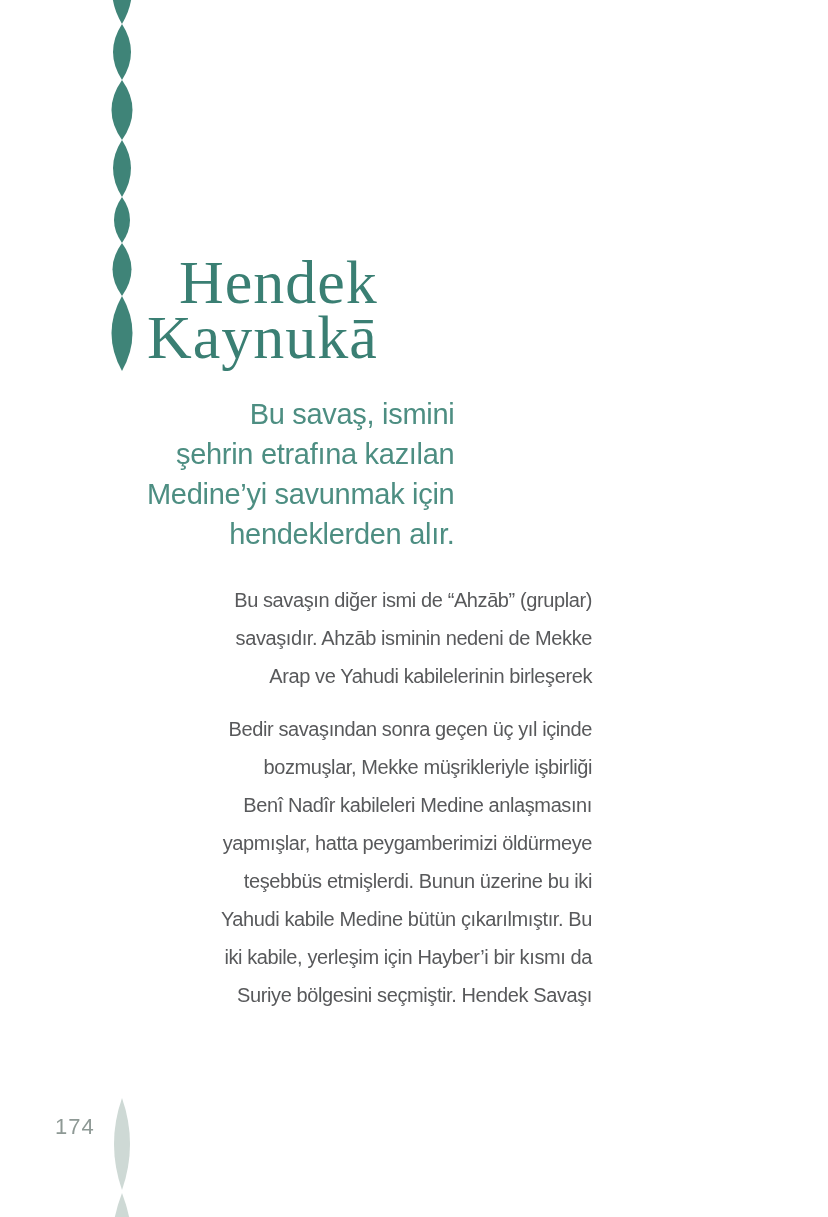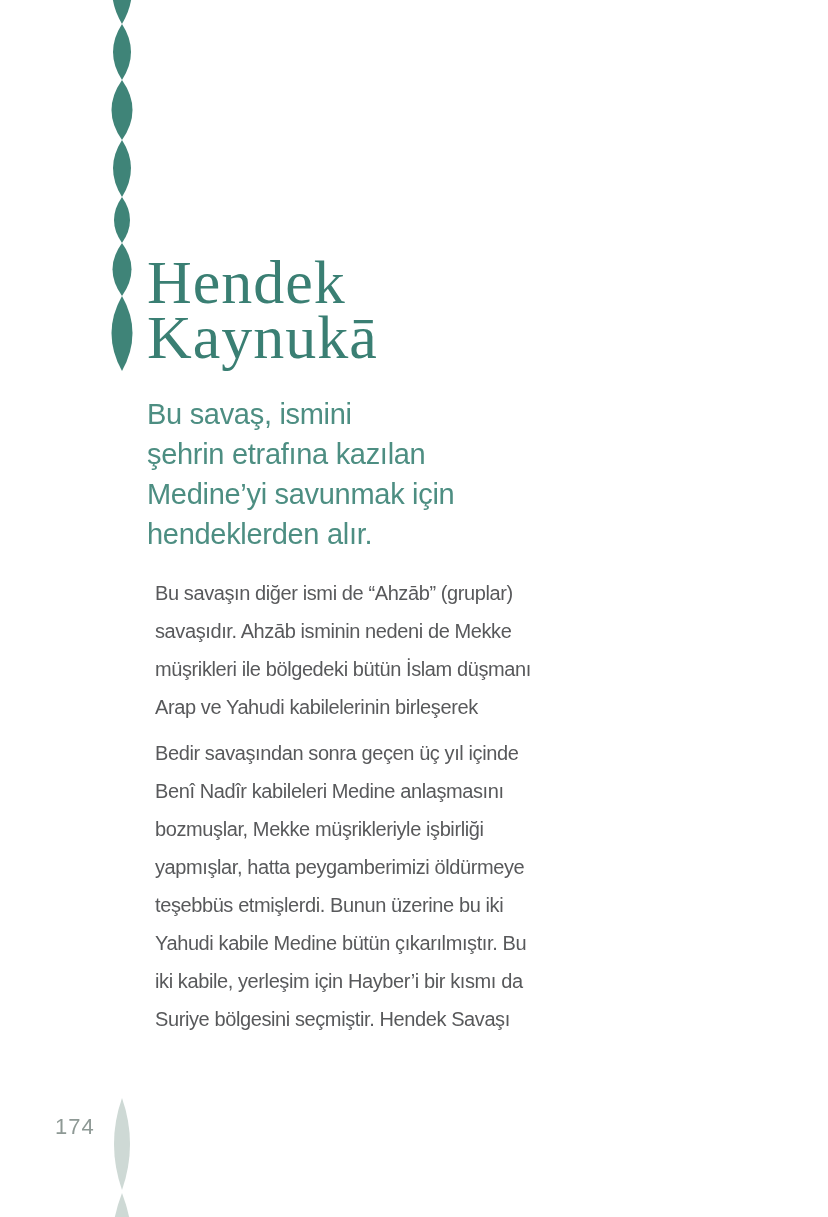--- a/index.html
+++ b/index.html
@@ -2,40 +2,41 @@
 <html><head>
 <meta charset="utf-8">
 <style>
   html,body{margin:0;padding:0;}
   .page{
     position:relative;
     width:828px;height:1217px;
     background:#ffffff;
     overflow:hidden;
     font-family:"Liberation Sans","DejaVu Sans",sans-serif;
+    text-align:right;
   }
   .ornament-top{position:absolute;left:100px;top:0;width:44px;height:380px;}
   .ornament-bottom{position:absolute;left:100px;top:1092px;width:44px;height:125px;}
   .title{
     position:absolute;left:147px;top:255px;
     font-family:"Liberation Serif","DejaVu Serif",serif;
     font-size:62px;line-height:55px;letter-spacing:1px;
     color:#3A7F73;font-weight:400;white-space:nowrap;
   }
   .subtitle{
     position:absolute;left:147px;top:394px;
     font-size:29px;line-height:40px;letter-spacing:-0.3px;
     color:#4D8E82;font-weight:400;white-space:nowrap;
   }
   .bodytext{
     position:absolute;left:147px;top:566px;width:460px;
     font-size:20px;line-height:38px;letter-spacing:-0.4px;
     color:#58595B;white-space:nowrap;
   }
-  .bodytext .para{margin:8px;padding:0;}
+  .bodytext .para{margin:15px;padding:0;}
   .page-number{
     position:absolute;left:55px;top:1110px;
     font-size:22px;line-height:34px;
     color:#8E9995;letter-spacing:1px;
   }
   .line{white-space:nowrap;}
 </style>
 </head>
 <body>
 
@@ -62,27 +63,26 @@
     <div class="line">Bu savaş, ismini</div>
     <div class="line">şehrin etrafına kazılan</div>
     <div class="line">Medine’yi savunmak için</div>
     <div class="line">hendeklerden alır.</div>
   </div>
 
   <div class="bodytext">
     <div class="para">
       <div class="line">Bu savaşın diğer ismi de “Ahzāb” (gruplar)</div>
       <div class="line">savaşıdır. Ahzāb isminin nedeni de Mekke</div>
-      <div class="line">müşrikleri ile bölgedeki bütün İslam düşmanı</div>
       <div class="line">Arap ve Yahudi kabilelerinin birleşerek</div>
     </div>
     <div class="para">
       <div class="line">Bedir savaşından sonra geçen üç yıl içinde</div>
+      <div class="line">bozmuşlar, Mekke müşrikleriyle işbirliği</div>
       <div class="line">Benî Nadîr kabileleri Medine anlaşmasını</div>
-      <div class="line">bozmuşlar, Mekke müşrikleriyle işbirliği</div>
       <div class="line">yapmışlar, hatta peygamberimizi öldürmeye</div>
       <div class="line">teşebbüs etmişlerdi. Bunun üzerine bu iki</div>
       <div class="line">Yahudi kabile Medine bütün çıkarılmıştır. Bu</div>
       <div class="line">iki kabile, yerleşim için Hayber’i bir kısmı da</div>
       <div class="line">Suriye bölgesini seçmiştir. Hendek Savaşı</div>
     </div>
   </div>
 
   <div class="page-number">174</div>
 

